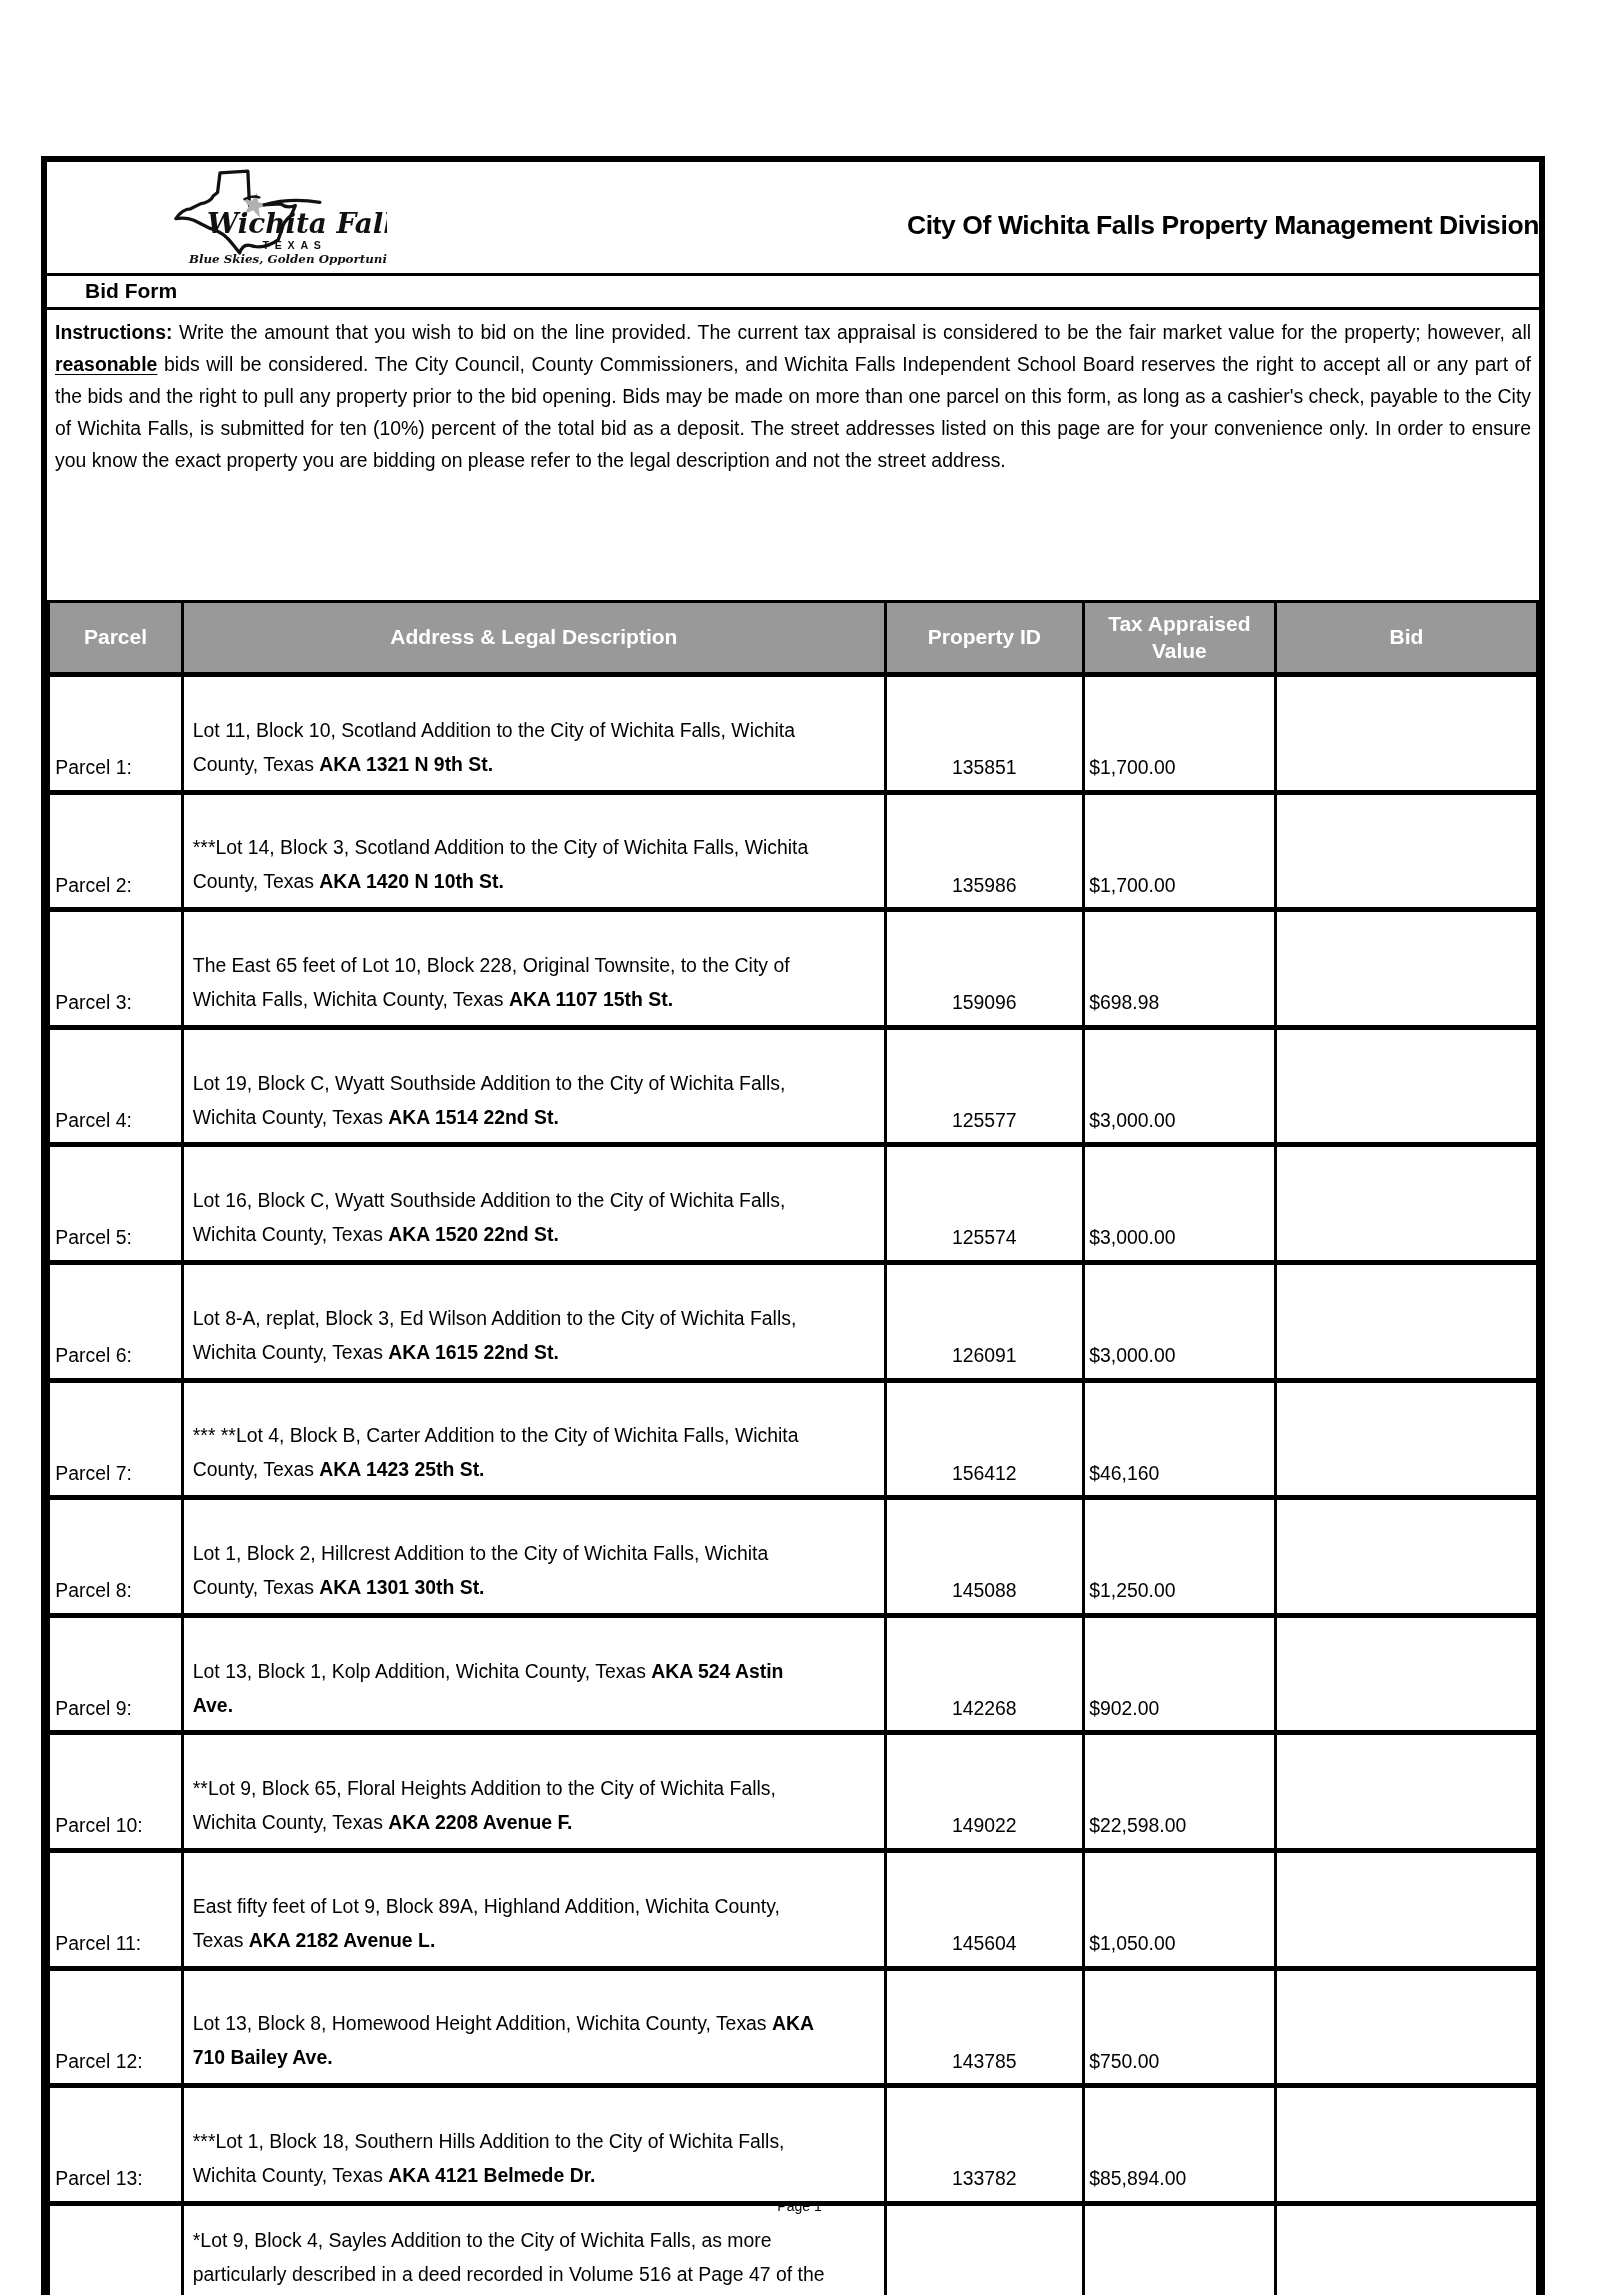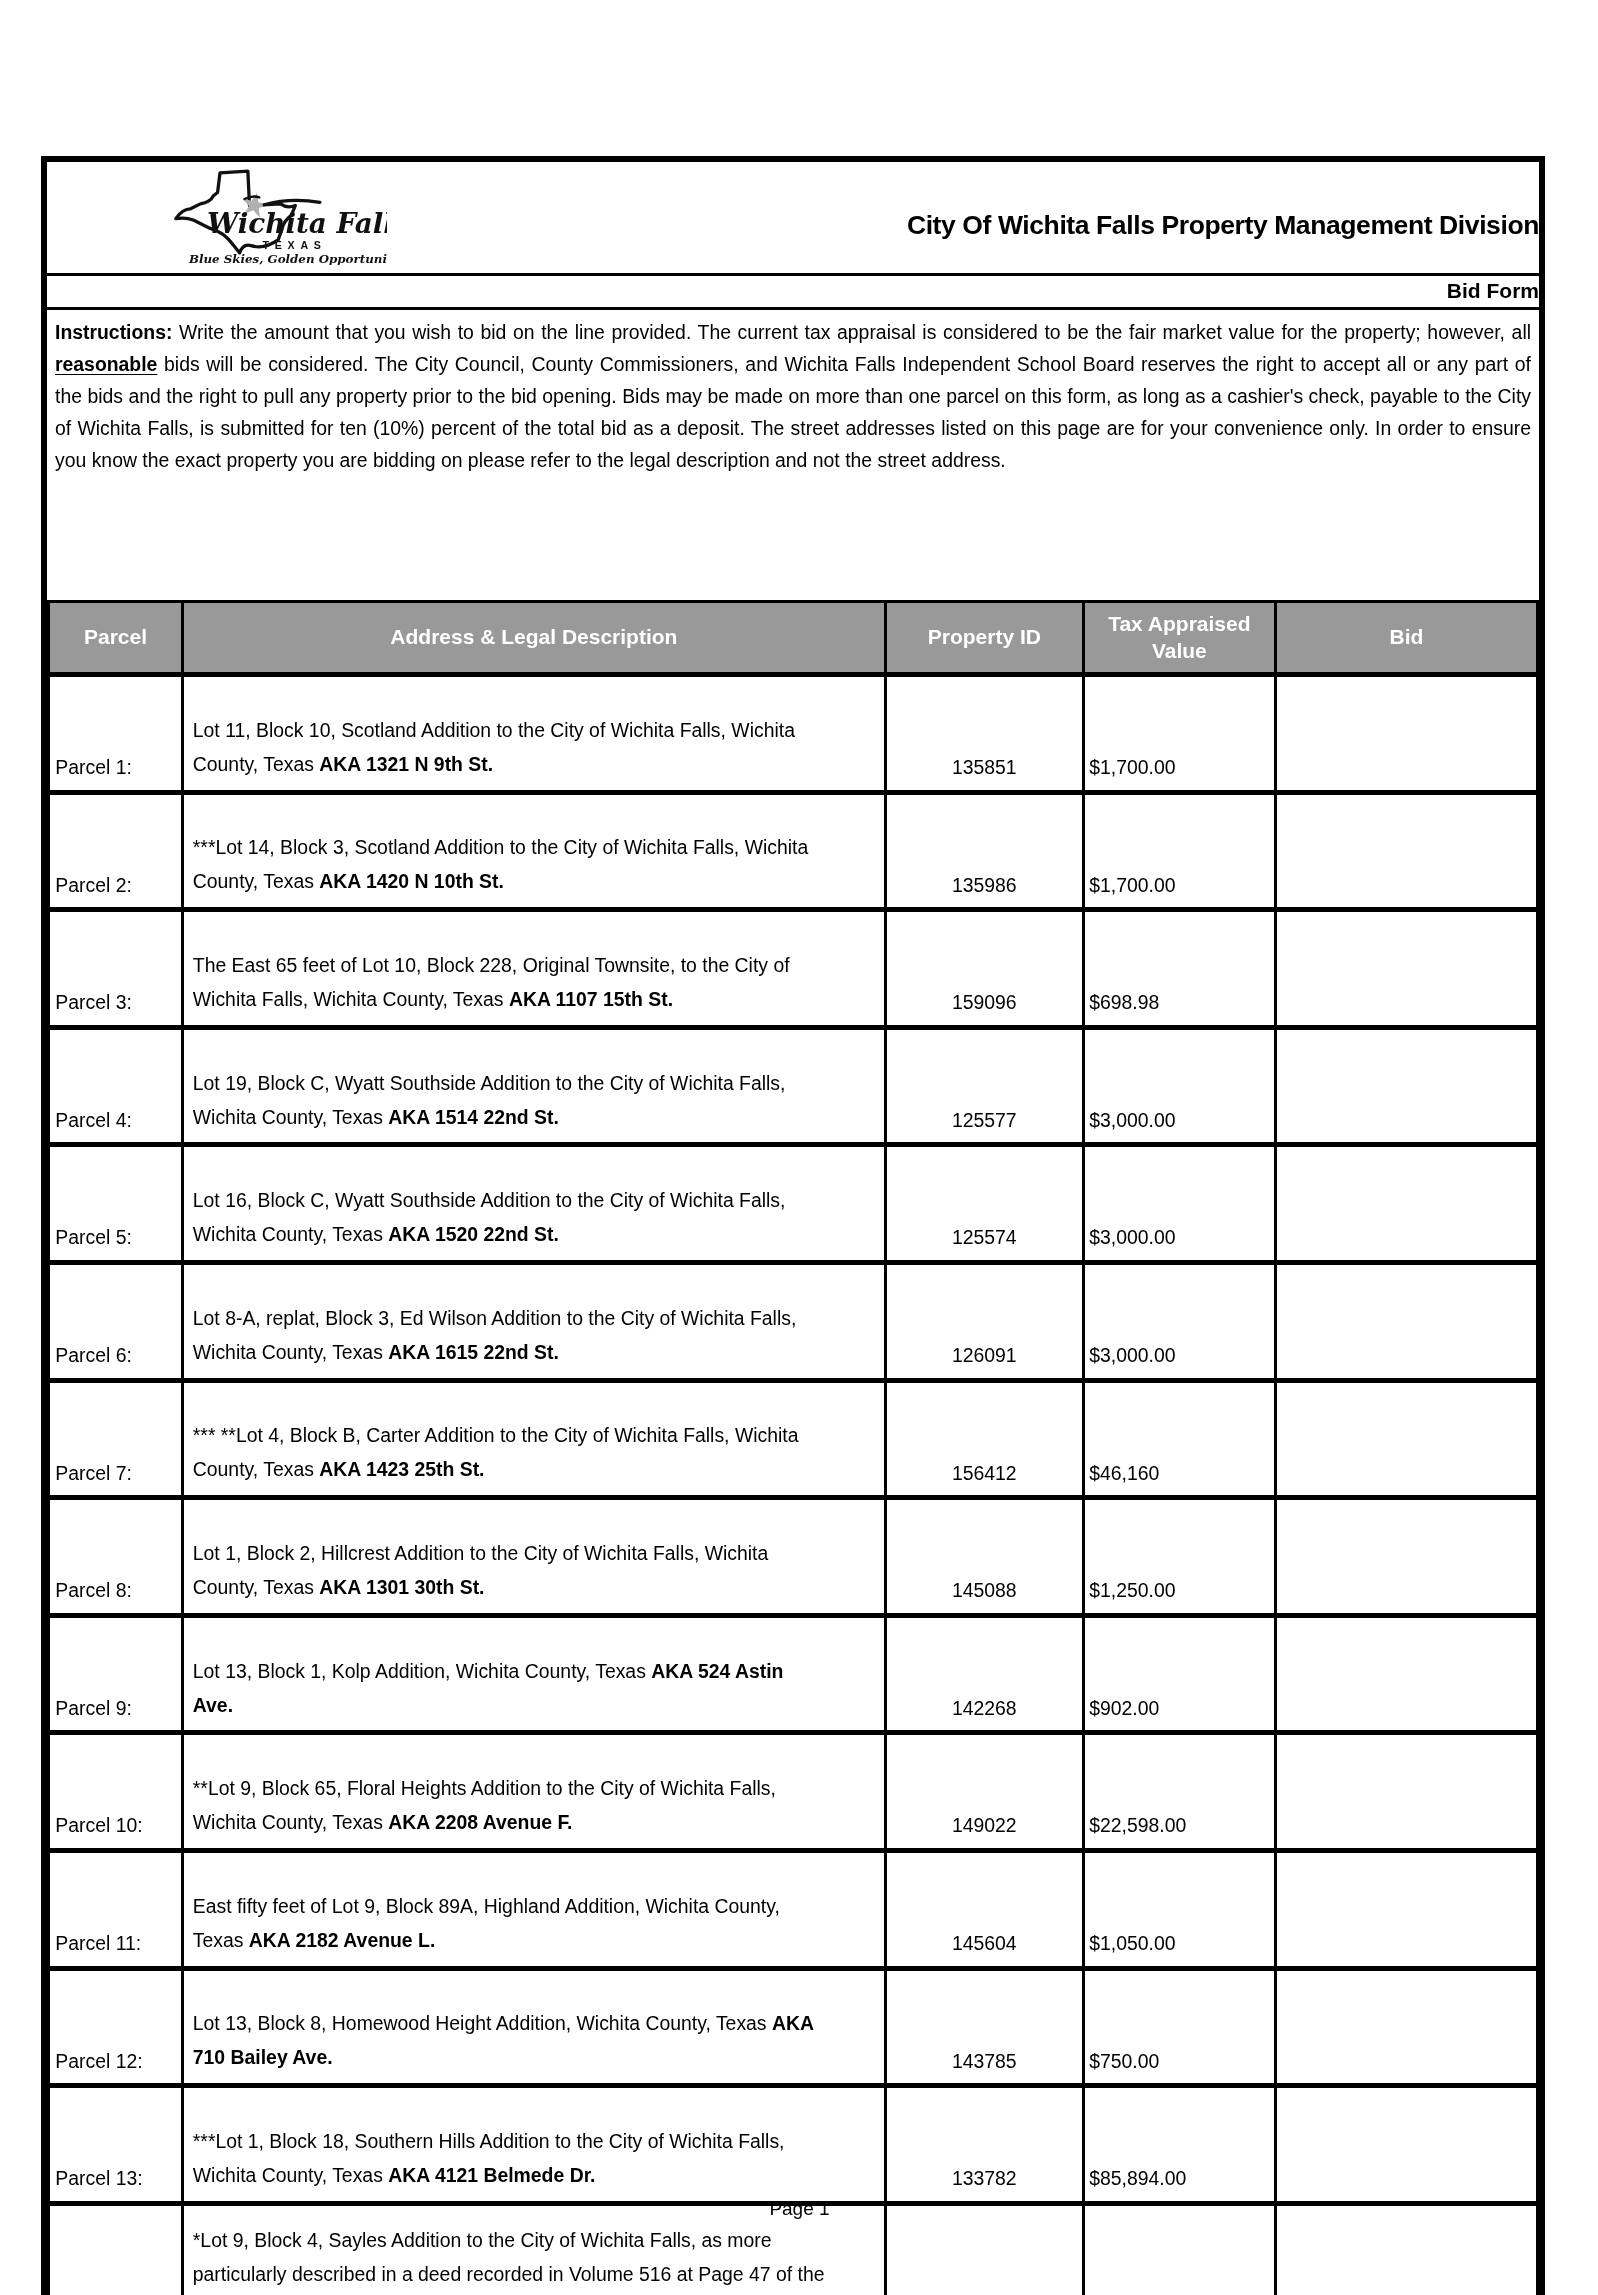--- a/index.html
+++ b/index.html
@@ -6,40 +6,40 @@
   .page{position:relative;width:1599px;height:2295px;background:#ffffff;overflow:hidden;
         font-family:"Liberation Sans",sans-serif;color:#000;}
   .doc-box{position:absolute;left:41px;top:156px;width:1504px;border:6.2px solid #000;box-sizing:border-box;background:#fff;}
   
   .header-band{position:relative;height:111px;}
   .logo{position:absolute;left:119px;top:2.6px;width:221px;height:104px;}
   .doc-title{position:absolute;left:0;right:0;top:48px;text-align:right;padding-left:26.5px;
              font-weight:bold;font-size:26.5px;letter-spacing:-0.4px;}
   
   .bidform-band{height:37px;border-top:3.5px solid #000;border-bottom:3.5px solid #000;box-sizing:border-box;
-                text-align:right;font-weight:bold;font-size:21px;line-height:30px;}
+                text-align:left;font-weight:bold;font-size:21px;line-height:30px;padding-left:38px;}
   
   .instructions{height:290px;box-sizing:border-box;padding:6.2px 8px 0 8px;
                 font-size:19.4px;line-height:32px;text-align:justify;}
   .instructions b u{text-underline-offset:2.6px;}
   
   table.bid-table{width:100%;border-collapse:collapse;table-layout:fixed;}
   .bid-table th{background:#999999;color:#ffffff;font-weight:bold;font-size:21px;line-height:26.5px;
                 border:3.5px solid #000;border-bottom:5.3px solid #000;height:69px;vertical-align:middle;text-align:center;padding:0 3.5px;}
   .bid-table td{border:3.5px solid #000;border-top:5.3px solid #000;vertical-align:bottom;
                 font-size:19.4px;height:102px;padding:0 5.3px 8.8px 5.3px;}
   .bid-table tr.tall td{height:117px;}
   .bid-table tr:last-child td{border-bottom:none;}
   td.parcel{padding-left:5.3px;padding-bottom:10.6px;}
   td.addr{white-space:pre-line;line-height:34px;padding-left:8.8px;padding-right:7px;}
   td.pid{text-align:center;padding-bottom:10.6px;}
   td.val{padding-left:4.4px;padding-bottom:10.6px;}
   td.bid{}
   
-  .page-footer{position:absolute;left:0;top:2198px;width:100%;text-align:center;font-size:19px;}
+  .page-footer{position:absolute;left:0;top:2198px;width:100%;text-align:center;font-size:14px;}
 </style>
 </head>
 <body>
 
 <div class="page">
   <div class="doc-box">
 
     <div class="header-band">
       <svg class="logo" viewBox="0 0 270 120" xmlns="http://www.w3.org/2000/svg">
         <g>

